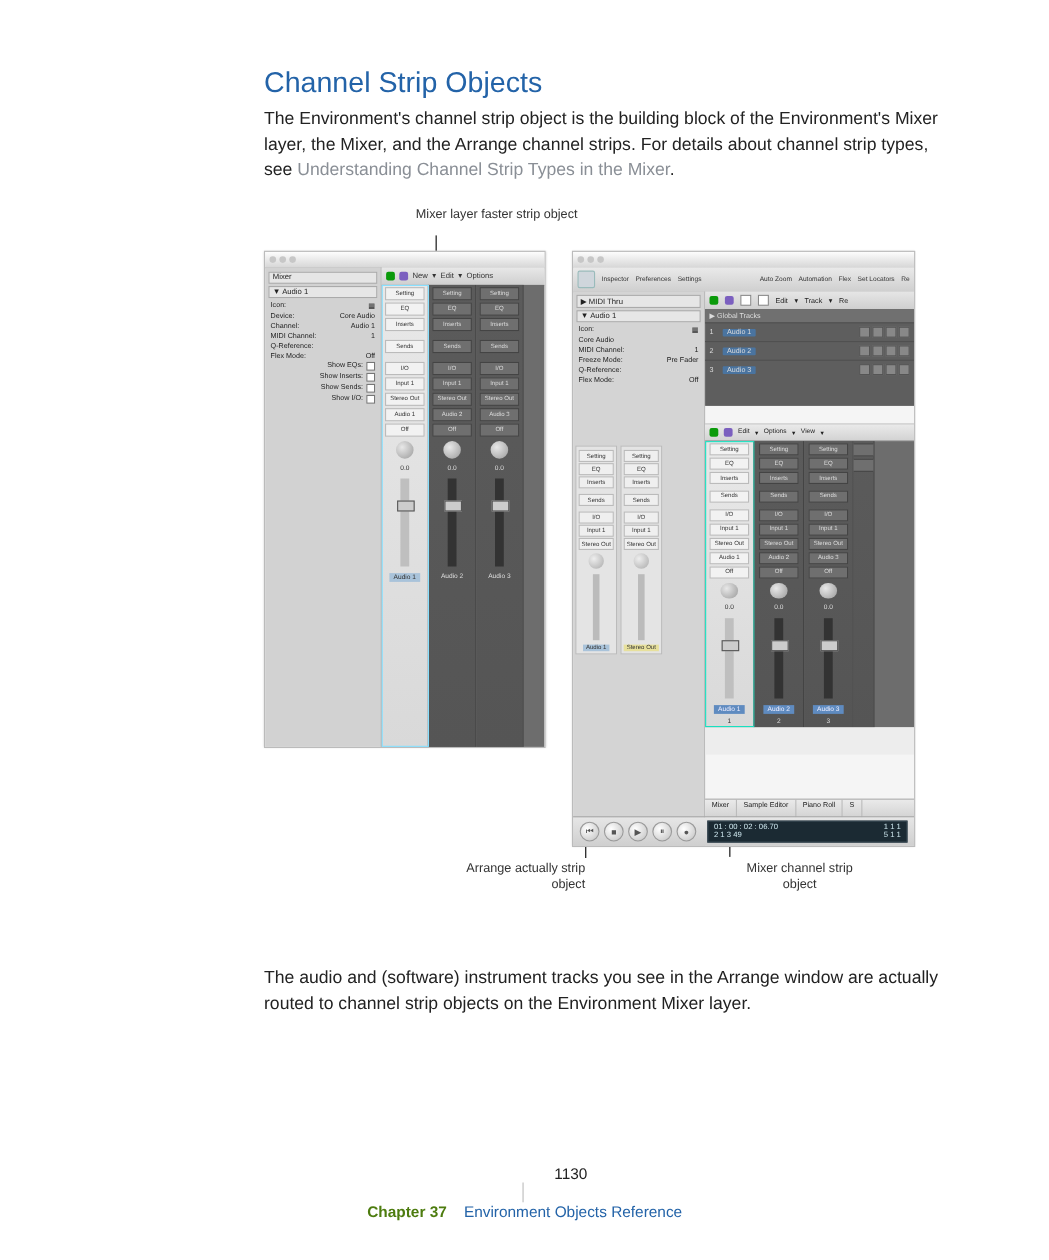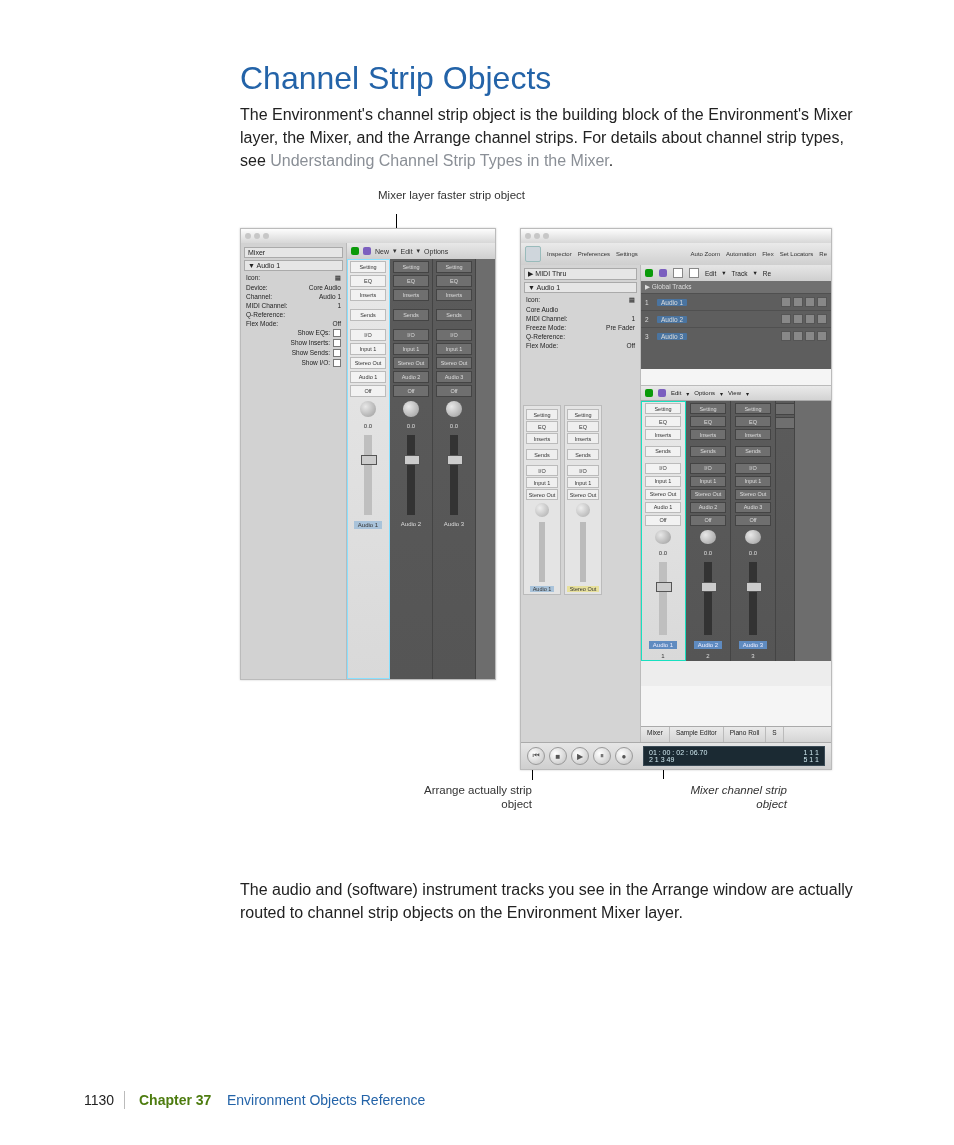--- a/index.html
+++ b/index.html
@@ -14,37 +14,37 @@
   .page {
     position: relative;
     width: 954px;
     height: 1145px;
     box-sizing: border-box;
     padding: 60px 80px 40px 240px;
   }
   h1.section-title {
     color: #2363a8;
     font-weight: 500;
-    font-size: 32px;
+    font-size: 26px;
     margin: 0 0 6px 0;
   }
   p.body {
     margin: 0 0 14px 0;
     line-height: 1.45;
     font-size: 16px;
   }
   .link-text { color: #8a8f96; }
   .callout {
     font-size: 11.5px;
     color: #333;
     line-height: 1.25;
   }
   .callout.top { position: absolute; left: 378px; top: 188px; width: 150px; }
   .callout.bottom-left { position: absolute; left: 412px; top: 783px; width: 120px; text-align: right;}
-  .callout.bottom-right { position: absolute; left: 667px; top: 783px; width: 120px; text-align: right; font-style: italic;}
+  .callout.bottom-right { position: absolute; left: 667px; top: 783px; width: 120px; text-align: center;}
 
   
   .leader { position: absolute; background: #000; width: 1px; }
   .leader.top1 { left: 396px; top: 214px; height: 46px; }
   .leader.bl   { left: 532px; top: 724px; height: 56px; }
   .leader.br   { left: 663px; top: 699px; height: 80px; }
 
   
   .figure-area {
     position: absolute;
@@ -190,21 +190,21 @@
     padding:0 5px; border:1px solid #3a4a55;}
 
   
   .post-fig {
     position:absolute; left:240px; top:878px; right:80px;
   }
 
   
   .footer {
     position:absolute; left:0; bottom:36px; width:100%;
-    display:flex; align-items:center;
+    display:flex; align-items:center;flex-direction:column;
   }
   .footer .pnum { width:114px; text-align:right; font-size:14px; color:#222;}
   .footer .divider { width:1px; height:18px; background:#bbb; margin:0 14px 0 10px;}
   .footer .chap { font-size:14px;}
   .footer .chap b { font-weight:600; color:#4d7c0f;}
   .footer .chap .ct { color:#2363a8; }
 </style>
 </head>
 <body>
 

